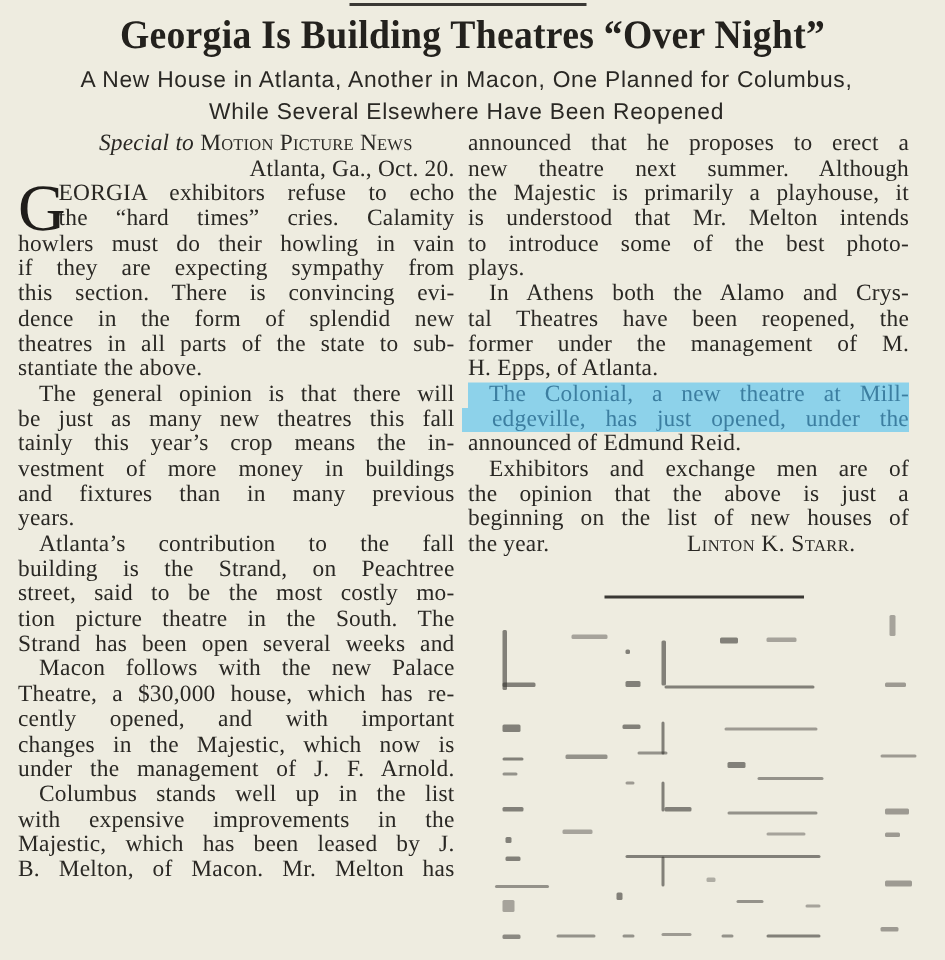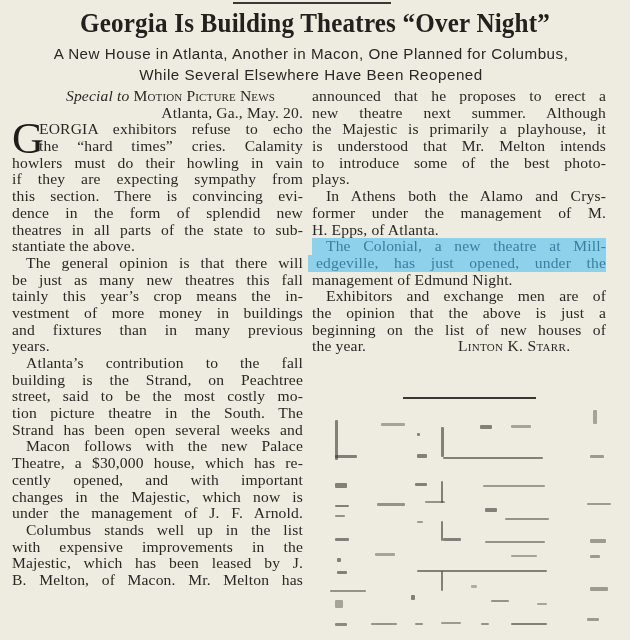--- a/index.html
+++ b/index.html
@@ -48,21 +48,21 @@
   .dropcap {
     position: absolute; left: 0; top: 1px;
     font-size: 44px; line-height: 34px; font-weight: normal;
     color: #1f1d1a;
   }
   .after-cap { padding-left: 27px; }
   .hl {
     background: #8dd2ea;
     color: #3c7ea0;
   }
-  .hl-line { display: block; margin-left: -4px; padding-left: 8px; }
+  .hl-line { display: block; margin-left: -4px; padding-left: 20px; }
   .bottom-rule {
     position: absolute; left: 403px; top: 397px; width: 133px; height: 1.5px;
     background: #3a3834;
   }
   .faded-block {
     position: absolute; left: 325px; top: 405px; width: 300px; height: 230px;
   }
   .faded-block .stroke {
     position: absolute; background: #3a3834; opacity: 0.6; border-radius: 1px;
   }
@@ -77,21 +77,21 @@
 <div class="subhead">
   <div>A New House in Atlanta, Another in Macon, One Planned for Columbus,</div>
   <div>While Several Elsewhere Have Been Reopened</div>
 </div>
 
 <div class="col col-left">
   <span class="line center" style="padding-left:26px;">
     <span class="it">Special to</span>
     <span class="sc">Motion Picture News</span>
   </span>
-  <span class="line right">Atlanta, Ga., May. 20.</span>
+  <span class="line right">Atlanta, Ga., Oct. 20.</span>
 
   <div class="dropcap-wrap">
     <span class="dropcap">G</span>
     <span class="line after-cap">EORGIA exhibitors refuse to echo</span>
     <span class="line after-cap">the “hard times” cries. Calamity</span>
     <span class="line">howlers must do their howling in vain</span>
     <span class="line">if they are expecting sympathy from</span>
     <span class="line">this section. There is convincing evi-</span>
     <span class="line">dence in the form of splendid new</span>
     <span class="line">theatres in all parts of the state to sub-</span>
@@ -125,26 +125,27 @@
 
 <div class="col col-right">
   <span class="line">announced that he proposes to erect a</span>
   <span class="line">new theatre next summer. Although</span>
   <span class="line">the Majestic is primarily a playhouse, it</span>
   <span class="line">is understood that Mr. Melton intends</span>
   <span class="line">to introduce some of the best photo-</span>
   <span class="line last">plays.</span>
 
   <span class="line indent">In Athens both the Alamo and Crys-</span>
+  <span class="line">tal Theatres have been reopened, the</span>
   <span class="line">former under the management of M.</span>
   <span class="line last">H. Epps, of Atlanta.</span>
 
   <span class="line indent hl hl-line" style="margin-left:0; padding-left:14px;">The Colonial, a new theatre at Mill-</span>
   <span class="line hl hl-line">edgeville, has just opened, under the</span>
-  <span class="line last">management of Edmund Night.</span>
+  <span class="line last">announced of Edmund Reid.</span>
 
   <span class="line indent">Exhibitors and exchange men are of</span>
   <span class="line">the opinion that the above is just a</span>
   <span class="line">beginning on the list of new houses of</span>
   <span class="line last" style="position:relative;">
     <span>the year.</span>
     <span class="sc" style="position:absolute; left:146px; letter-spacing:0.3px;">Linton K. Starr.</span>
   </span>
 </div>
 

